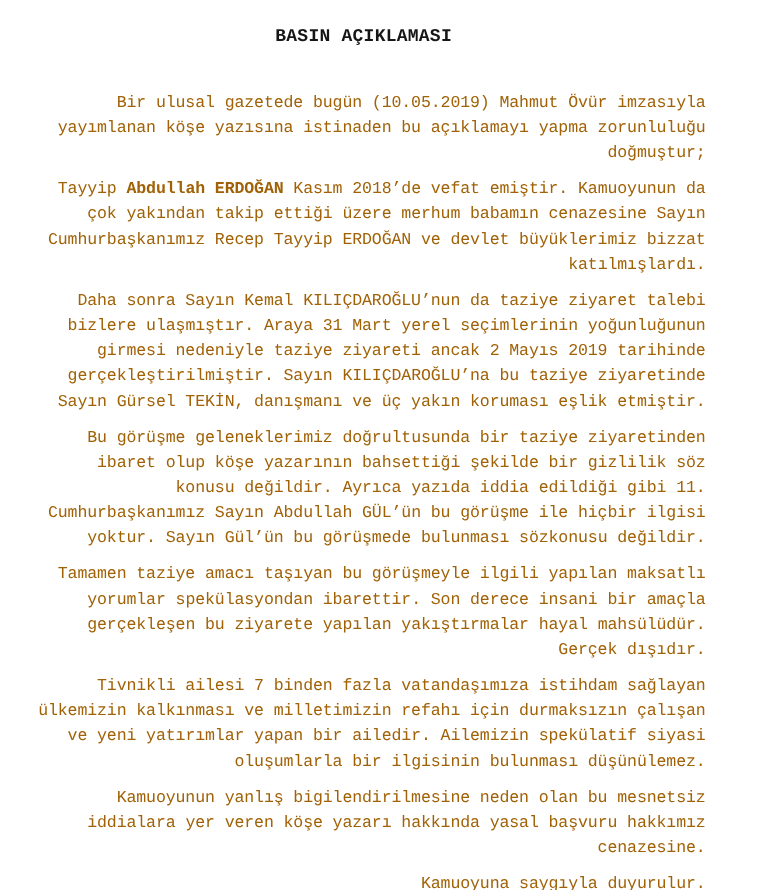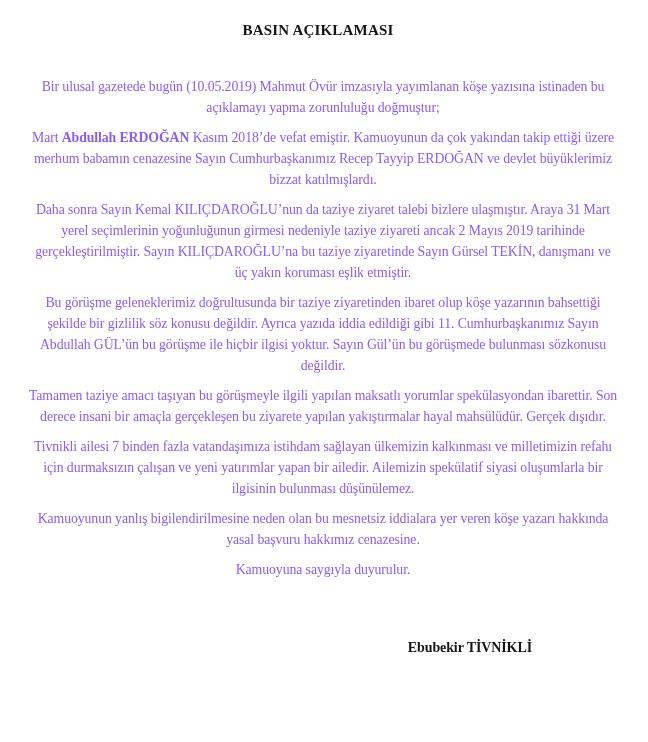--- a/index.html
+++ b/index.html
@@ -5,44 +5,44 @@
   html, body {
     margin: 0;
     padding: 0;
     background: #ffffff;
   }
   .page {
     position: relative;
     width: 648px;
     height: 742px;
     background: #ffffff;
-    font-family: Liberation Serif, serif;
+    font-family: Liberation Mono, monospace;
     color: #1c1c1c;
     box-sizing: border-box;
-    padding: 22px 30px 0 28px;
+    padding: 22px 60px 0 28px;
     overflow: hidden;
   }
   .doc-title {
     text-align: center;
     font-weight: bold;
     font-size: 15px;
     letter-spacing: 0.2px;
     margin: 0 10px 0 0;
     color: #161616;
   }
   .body-text {
     margin-top: 37px;
   }
   .para {
     margin: 0 0 9px 0;
     font-size: 13.8px;
     line-height: 21px;
     letter-spacing: -0.1px;
-    text-align: center;
-    color: #8b5cf6;
+    text-align: right;
+    color: #a16207;
   }
   .para .bold {
     font-weight: bold;
   }
   .signature-row {
     margin-top: 58px;
     text-align: right;
     padding-right: 86px;
   }
   .signature {
@@ -55,21 +55,21 @@
 </style>
 </head>
 <body>
 
 <div class="page">
   <h1 class="doc-title">BASIN AÇIKLAMASI</h1>
 
   <div class="body-text">
     <div>
         <p class="para"><span>Bir ulusal gazetede bugün (10.05.2019) Mahmut Övür imzasıyla yayımlanan köşe yazısına istinaden bu açıklamayı yapma zorunluluğu doğmuştur;</span></p>
-        <p class="para"><span>Mart </span><span class="bold">Abdullah ERDOĞAN</span><span> Kasım 2018’de vefat emiştir. Kamuoyunun da çok yakından takip ettiği üzere merhum babamın cenazesine Sayın Cumhurbaşkanımız Recep Tayyip ERDOĞAN ve devlet büyüklerimiz bizzat katılmışlardı.</span></p>
+        <p class="para"><span>Tayyip </span><span class="bold">Abdullah ERDOĞAN</span><span> Kasım 2018’de vefat emiştir. Kamuoyunun da çok yakından takip ettiği üzere merhum babamın cenazesine Sayın Cumhurbaşkanımız Recep Tayyip ERDOĞAN ve devlet büyüklerimiz bizzat katılmışlardı.</span></p>
         <p class="para"><span>Daha sonra Sayın Kemal KILIÇDAROĞLU’nun da taziye ziyaret talebi bizlere ulaşmıştır. Araya 31 Mart yerel seçimlerinin yoğunluğunun girmesi nedeniyle taziye ziyareti ancak 2 Mayıs 2019 tarihinde gerçekleştirilmiştir. Sayın KILIÇDAROĞLU’na bu taziye ziyaretinde Sayın Gürsel TEKİN, danışmanı ve üç yakın koruması eşlik etmiştir.</span></p>
         <p class="para"><span>Bu görüşme geleneklerimiz doğrultusunda bir taziye ziyaretinden ibaret olup köşe yazarının bahsettiği şekilde bir gizlilik söz konusu değildir. Ayrıca yazıda iddia edildiği gibi 11. Cumhurbaşkanımız Sayın Abdullah GÜL’ün bu görüşme ile hiçbir ilgisi yoktur. Sayın Gül’ün bu görüşmede bulunması sözkonusu değildir.</span></p>
         <p class="para"><span>Tamamen taziye amacı taşıyan bu görüşmeyle ilgili yapılan maksatlı yorumlar spekülasyondan ibarettir. Son derece insani bir amaçla gerçekleşen bu ziyarete yapılan yakıştırmalar hayal mahsülüdür. Gerçek dışıdır.</span></p>
         <p class="para"><span>Tivnikli ailesi 7 binden fazla vatandaşımıza istihdam sağlayan ülkemizin kalkınması ve milletimizin refahı için durmaksızın çalışan ve yeni yatırımlar yapan bir ailedir. Ailemizin spekülatif siyasi oluşumlarla bir ilgisinin bulunması düşünülemez.</span></p>
         <p class="para"><span>Kamuoyunun yanlış bigilendirilmesine neden olan bu mesnetsiz iddialara yer veren köşe yazarı hakkında yasal başvuru hakkımız cenazesine.</span></p>
         <p class="para"><span>Kamuoyuna saygıyla duyurulur.</span></p>
       </div>
   </div>
 
   <div class="signature-row">

